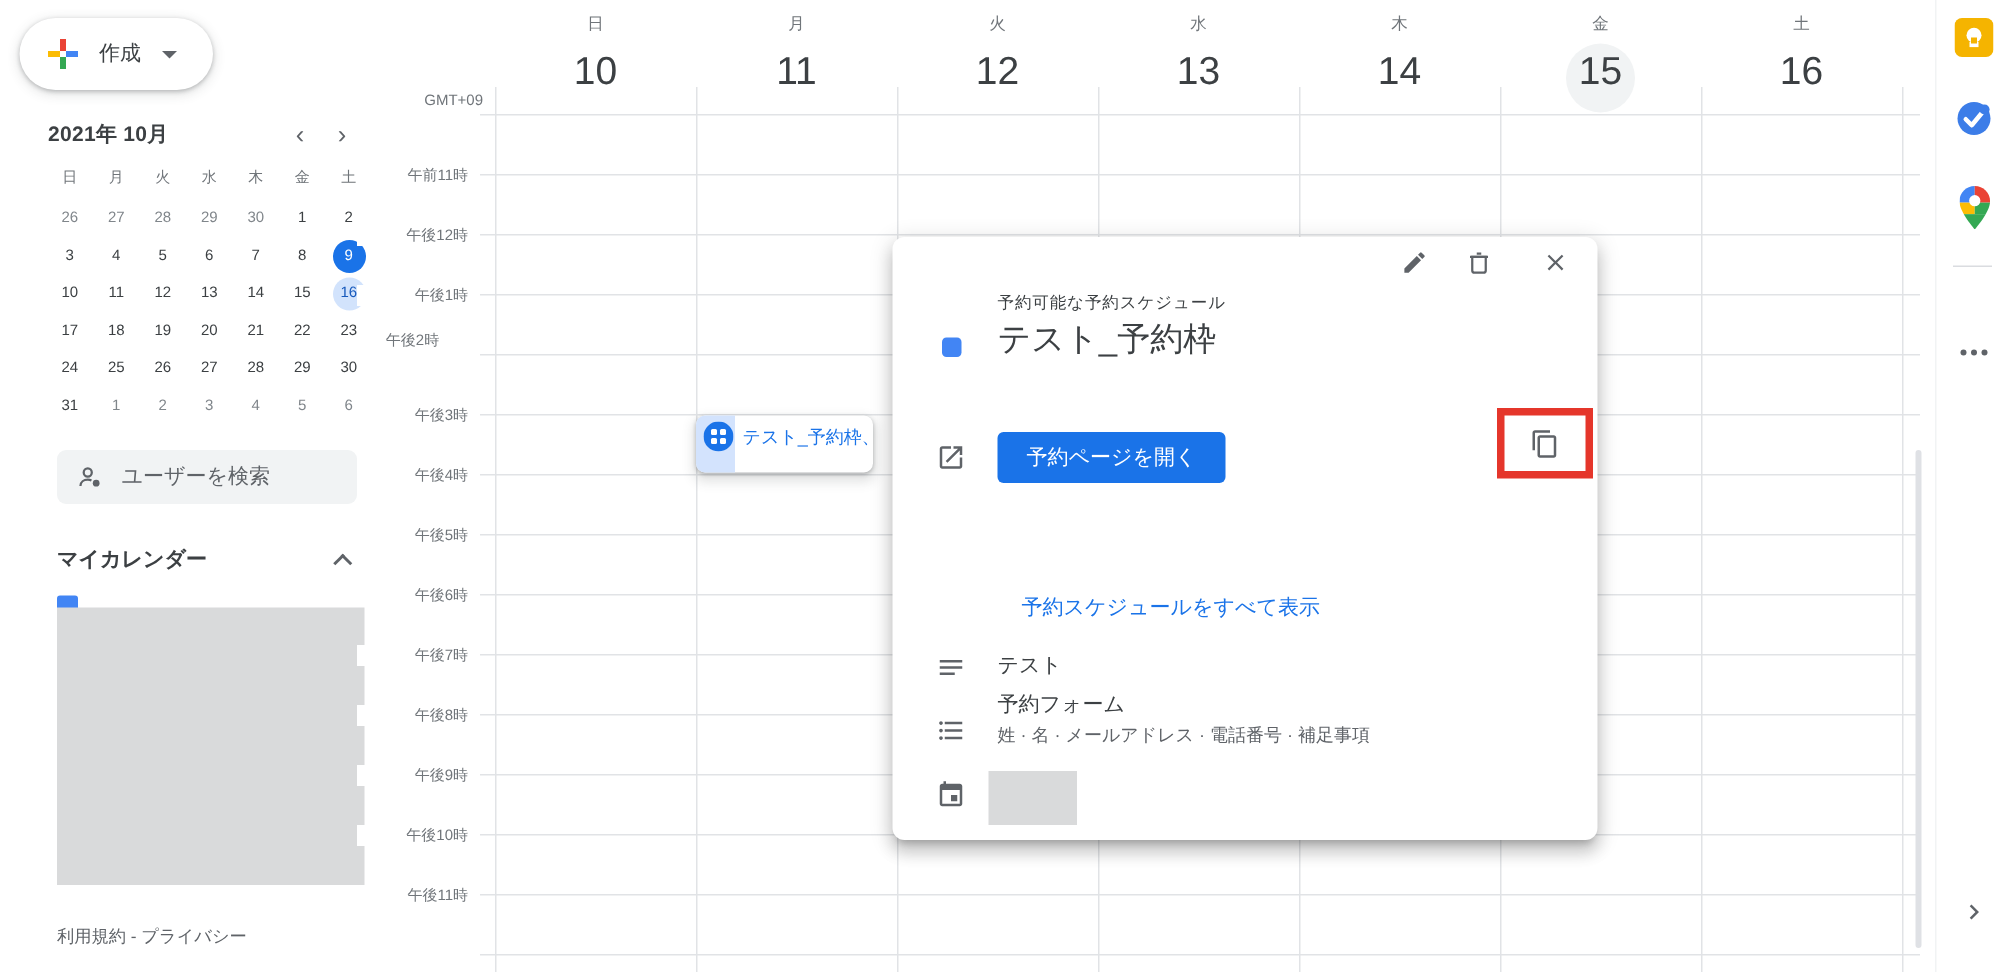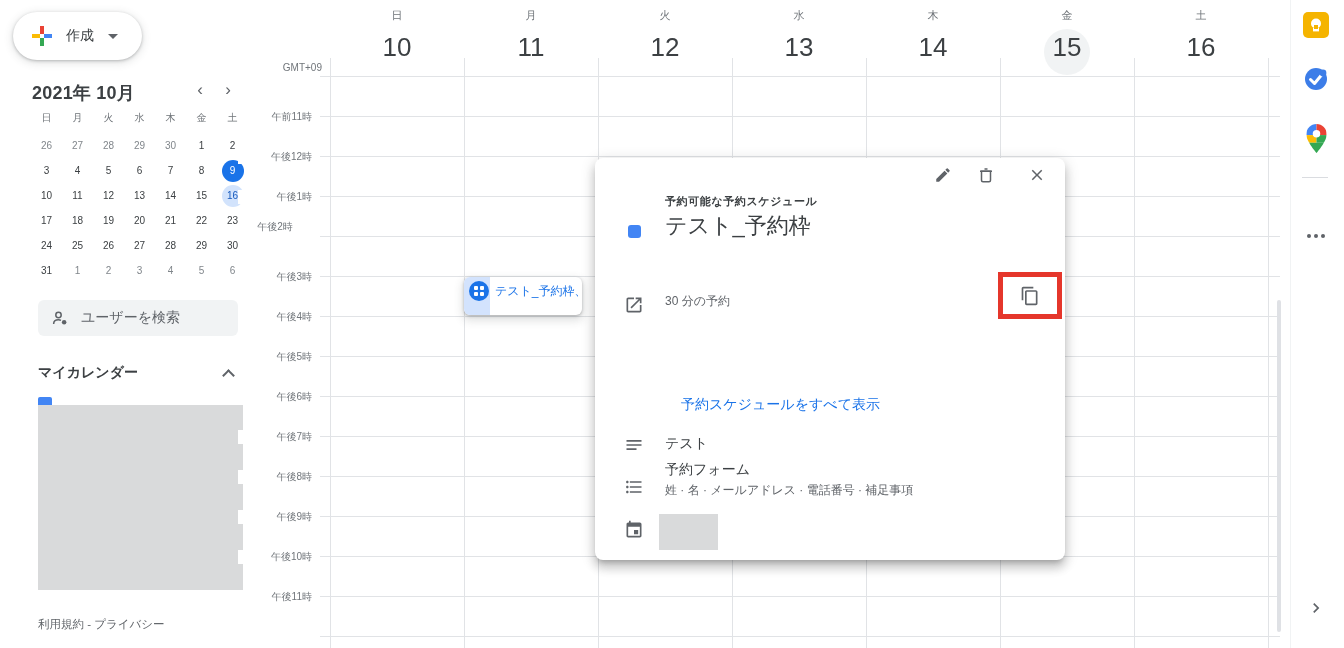--- a/index.html
+++ b/index.html
@@ -10,21 +10,21 @@
   
   .create-btn { left:13px; top:12px; width:129px; height:48px; border-radius:24px; background:#fff;
     box-shadow:0 1px 3px rgba(60,64,67,.3), 0 2px 8px 1px rgba(60,64,67,.15);
     display:flex; align-items:center; cursor:pointer; }
   .create-btn svg { margin-left:17px; }
   .create-label { font-size:14px; color:#3c4043; margin-left:12px; }
   .create-caret { width:0; height:0; border-left:5px solid transparent; border-right:5px solid transparent;
     border-top:5px solid #5f6368; margin-left:14px; }
 
   
-  .mc-title { left:32px; top:81px; font-size:18px; font-weight:bold; color:#3c4043; letter-spacing:.2px; }
+  .mc-title { left:32px; top:81px; font-size:14px; font-weight:bold; color:#3c4043; letter-spacing:.2px; }
   .mc-nav { top:79px; width:24px; height:24px; font-size:17px; color:#5f6368; text-align:center; line-height:22px; cursor:pointer; }
   .mc-grid { left:31px; top:103px; display:grid; grid-template-columns:repeat(7,31px); }
   .mc-cell { height:25px; display:flex; align-items:center; justify-content:center; font-size:10px; color:#3c4043; cursor:pointer; }
   .mc-head { height:30px; color:#70757a; cursor:default; }
   .mc-muted { color:#80868b; }
   .mc-num { width:22px; height:22px; border-radius:50%; display:flex; align-items:center; justify-content:center; }
   .mc-today .mc-num { background:#1a73e8; color:#fff; }
   .mc-selected .mc-num { background:#d2e3fc; color:#185abc; }
 
   
@@ -64,21 +64,21 @@
   .rp-icon { position:absolute; left:1303px; width:26px; height:26px; cursor:pointer; }
   .rp-divider { left:1302px; top:177px; width:26px; height:1px; background:#dadce0; }
   .rp-dots { left:1303px; top:224px; width:26px; text-align:center; cursor:pointer; }
   .rp-dots i { display:inline-block; width:4px; height:4px; border-radius:2px; background:#5f6368; margin:0 1.5px; }
   .rp-chevron { left:1306px; top:598px; width:20px; height:20px; cursor:pointer; }
 
   
   .dialog { left:595px; top:158px; width:470px; height:402px; background:#fff; border-radius:8px; z-index:10;
     box-shadow:0 8px 10px 1px rgba(0,0,0,.14), 0 3px 14px 2px rgba(0,0,0,.12), 0 5px 5px -3px rgba(0,0,0,.2); }
   .dlg-icon-btn { position:absolute; width:20px; height:20px; background:none; border:none; cursor:pointer; padding:0; }
-  .dlg-type { position:absolute; left:70px; top:36px; font-size:11px; font-weight:bold; letter-spacing:.6px; color:#3c4043; }
+  .dlg-type { position:absolute; left:70px; top:36px; font-size:11px; font-weight:normal; letter-spacing:.6px; color:#3c4043; }
   .dlg-bullet { position:absolute; left:33px; top:67px; width:13px; height:13px; border-radius:3px; background:#4285f4; }
   .dlg-title { position:absolute; left:70px; top:53px; font-size:22px; color:#3c4043; }
   .dlg-duration { position:absolute; left:70px; top:90px; font-size:12px; color:#5f6368;margin-top:45px; }
   .dlg-open-btn { position:absolute; left:70px; top:130px; width:152px; height:34px; border:none; border-radius:4px;
     background:#1a73e8; color:#fff; font-size:14px; font-family:"Liberation Sans",sans-serif; cursor:pointer; }
   .red-box { position:absolute; left:403px; top:114px; width:64px; height:47px; border:5px solid #e5362b; }
   .copy-btn { position:absolute; left:425px; top:128px; width:20px; height:20px; background:none; border:none; cursor:pointer; padding:0; }
   .dlg-share { position:absolute; left:70px; top:168px; width:340px; font-size:12.5px; line-height:19.5px; color:#3c4043; }
   .help-circle { display:inline-flex; width:13px; height:13px; border:1.2px solid #5f6368; border-radius:50%;
     font-size:9px; color:#5f6368; align-items:center; justify-content:center; margin-left:7px; vertical-align:-2px; cursor:pointer; }
@@ -368,20 +368,21 @@
   <div class="dlg-type">予約可能な予約スケジュール</div>
   <div class="dlg-bullet"></div>
   <div class="dlg-title">テスト_予約枠</div>
   <div class="dlg-duration">30 分の予約</div>
 
   <span class="row-icon" style="top:137px;">
     <svg width="20" height="20" viewBox="0 0 24 24" fill="#5f6368">
       <path d="M19 19H5V5h7V3H5c-1.11 0-2 .9-2 2v14c0 1.1.89 2 2 2h14c1.1 0 2-.9 2-2v-7h-2v7zM14 3v2h3.59l-9.83 9.83 1.41 1.41L19 6.41V10h2V3h-7z"></path>
     </svg>
   </span>
+  <button class="dlg-open-btn">予約ページを開く</button>
 
   <div class="red-box"></div>
   <button class="copy-btn">
     <svg width="20" height="20" viewBox="0 0 24 24" fill="#5f6368">
       <path d="M16 1H4c-1.1 0-2 .9-2 2v14h2V3h12V1zm3 4H8c-1.1 0-2 .9-2 2v14c0 1.1.9 2 2 2h11c1.1 0 2-.9 2-2V7c0-1.1-.9-2-2-2zm0 16H8V7h11v14z"></path>
     </svg>
   </button>
 
 
   <a class="dlg-link">予約スケジュールをすべて表示</a>

